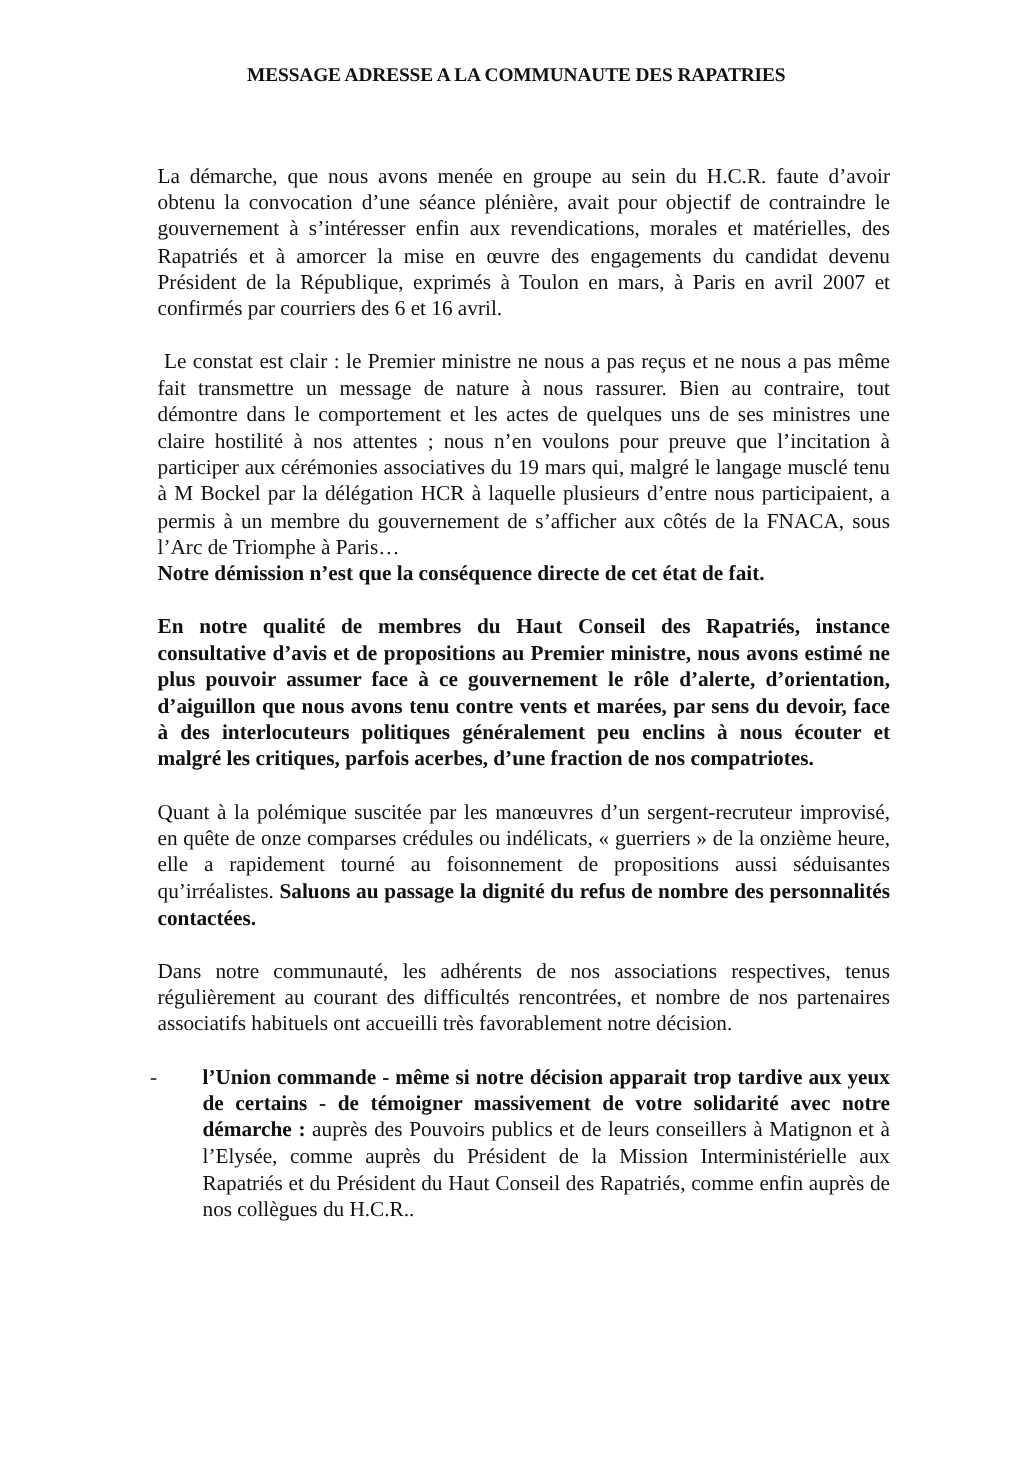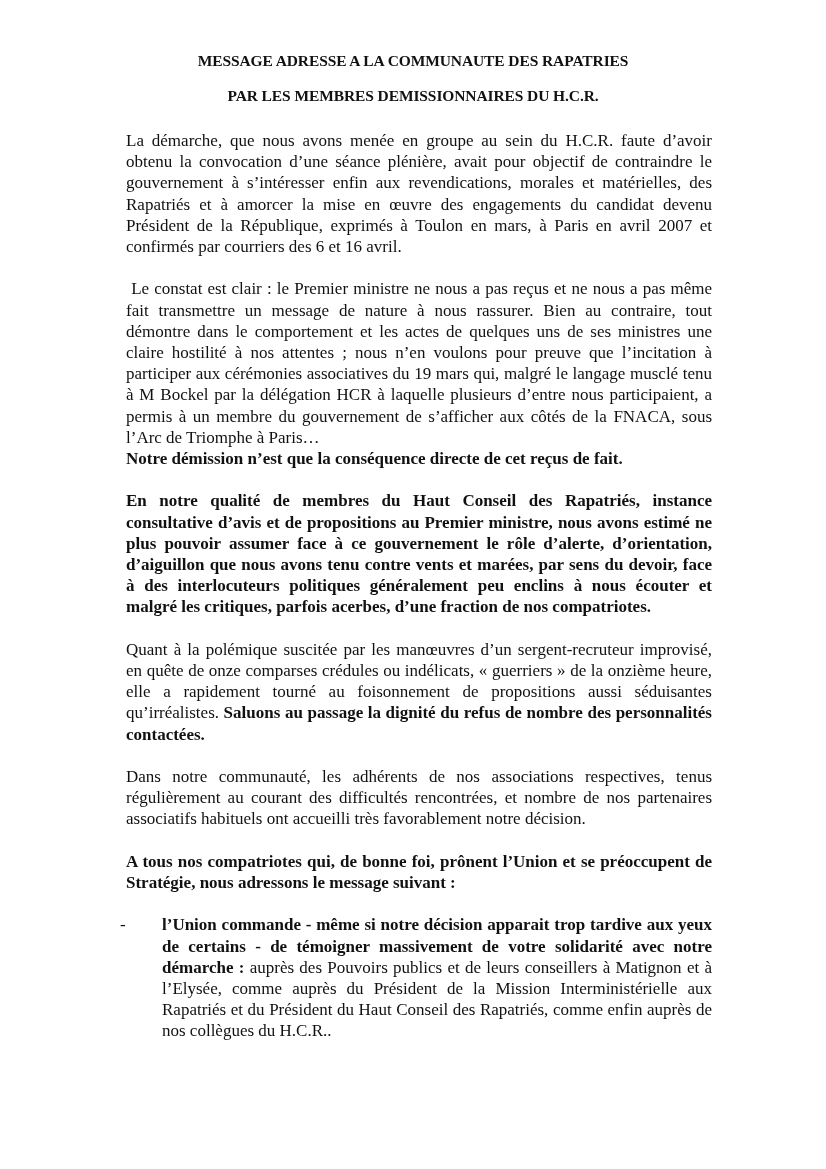--- a/index.html
+++ b/index.html
@@ -68,38 +68,36 @@
       top: 0;
     }
   </style>
 </head>
 <body>
 
 <div class="page">
 
   <div class="title-block">
     <p class="title-line">MESSAGE ADRESSE A LA COMMUNAUTE DES RAPATRIES</p>
-    <p class="title-line">PAR LES MEMBRES DEMISSIONNAIRES DU H.C.R.</p>
   </div>
 
   <div class="body">
 
     <p class="para">La démarche, que nous avons menée en groupe au sein du H.C.R. faute d’avoir obtenu la convocation d’une séance plénière, avait pour objectif de contraindre le gouvernement à s’intéresser enfin aux revendications, morales et matérielles, des Rapatriés et à amorcer la mise en œuvre des engagements du candidat devenu Président de la République, exprimés à Toulon en mars, à Paris en avril 2007 et confirmés par courriers des 6 et 16 avril.</p>
 
     <p class="para tight" style="white-space: pre-wrap;"> Le constat est clair : le Premier ministre ne nous a pas reçus et ne nous a pas même fait transmettre un message de nature à nous rassurer. Bien au contraire, tout démontre dans le comportement et les actes de quelques uns de ses ministres une claire hostilité à nos attentes ; nous n’en voulons pour preuve que l’incitation à participer aux cérémonies associatives du 19 mars qui, malgré le langage musclé tenu à M Bockel par la délégation HCR à laquelle plusieurs d’entre nous participaient, a permis à un membre du gouvernement de s’afficher aux côtés de la FNACA, sous l’Arc de Triomphe à Paris…</p>
-    <p class="para bold">Notre démission n’est que la conséquence directe de cet reçus de fait.</p>
+    <p class="para bold">Notre démission n’est que la conséquence directe de cet état de fait.</p>
 
     <p class="para bold">En notre qualité de membres du Haut Conseil des Rapatriés, instance consultative d’avis et de propositions au Premier ministre, nous avons estimé ne plus pouvoir assumer face à ce gouvernement le rôle d’alerte, d’orientation, d’aiguillon que nous avons tenu contre vents et marées, par sens du devoir, face à des interlocuteurs politiques généralement peu enclins à nous écouter et malgré les critiques, parfois acerbes, d’une fraction de nos compatriotes.</p>
 
 
     <p class="para"><span>Quant à la polémique suscitée par les manœuvres d’un sergent-recruteur improvisé, en quête de onze comparses crédules ou indélicats, « guerriers » de la onzième heure, elle a rapidement tourné au foisonnement de propositions aussi séduisantes qu’irréalistes.</span><span class="bold"> Saluons au passage la dignité du refus de nombre des personnalités contactées.</span></p>
 
     <p class="para">Dans notre communauté, les adhérents de nos associations respectives, tenus régulièrement au courant des difficultés rencontrées, et nombre de nos partenaires associatifs habituels ont accueilli très favorablement notre décision.</p>
 
-    <p class="para bold">A tous nos compatriotes qui, de bonne foi, prônent l’Union et se préoccupent de Stratégie, nous adressons le message suivant :</p>
 
     <ul class="list">
       <li class="list-item">
         <span class="list-dash">-</span><span class="bold">l’Union commande - même si notre décision apparait trop tardive aux yeux de certains - de témoigner massivement de votre solidarité avec notre démarche :</span><span> auprès des Pouvoirs publics et de leurs conseillers à Matignon et à l’Elysée, comme auprès du Président de la Mission Interministérielle aux Rapatriés et du Président du Haut Conseil des Rapatriés, comme enfin auprès de nos collègues du H.C.R..</span>
       </li>
     </ul>
 
   </div>
 </div>
 

